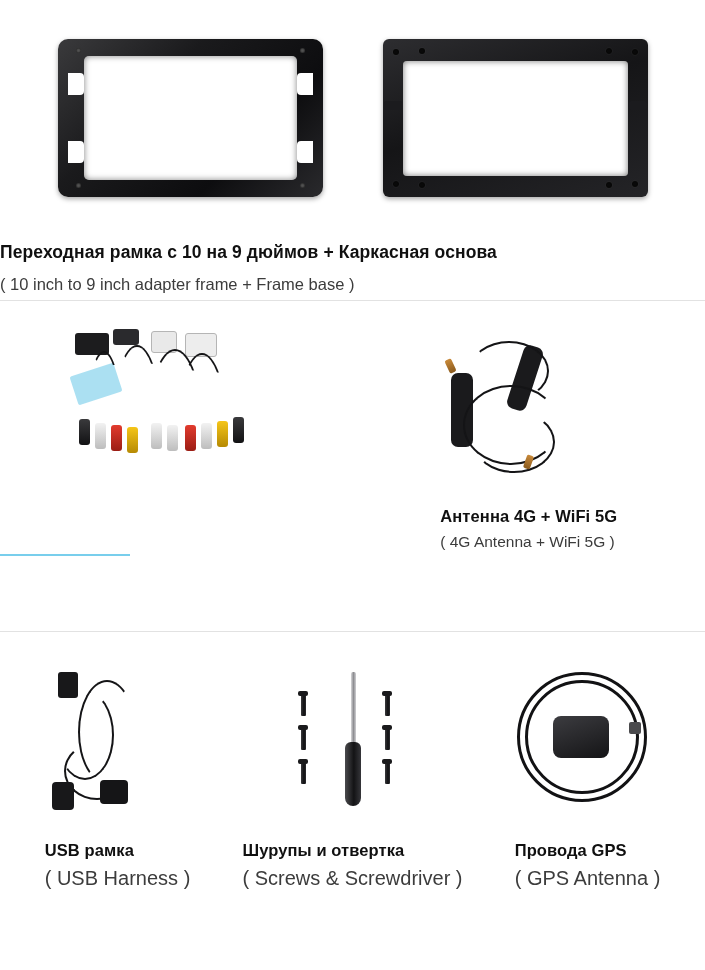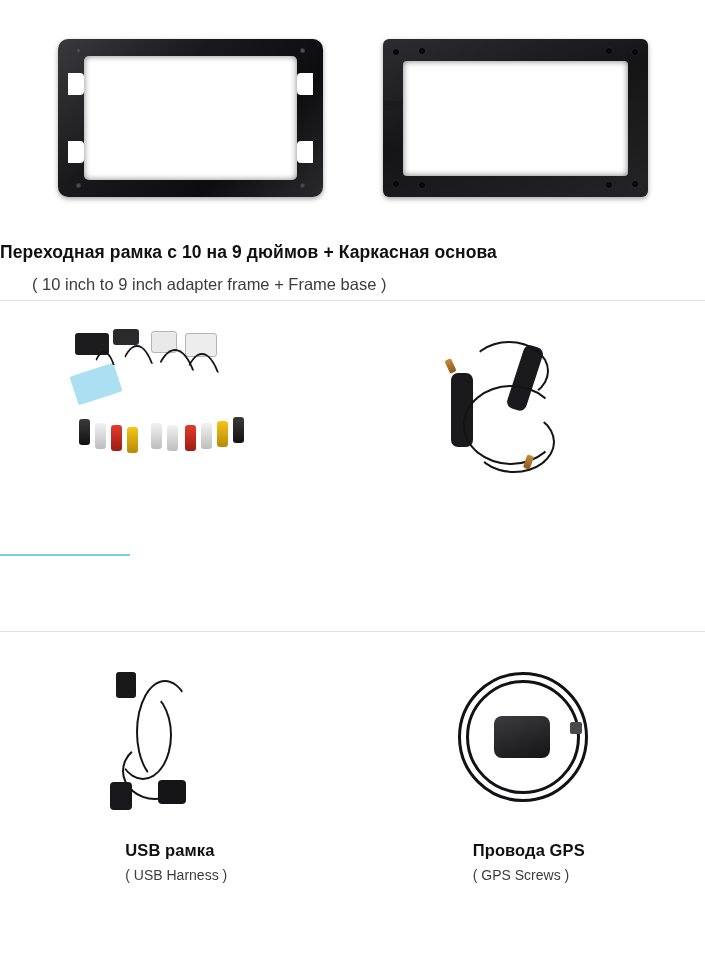--- a/index.html
+++ b/index.html
@@ -113,21 +113,21 @@
     font-weight: bold;
     color: #101010;
     letter-spacing: 0.1px;
   }
   .caption .en {
     font-size: 16.5px;
     color: #3c3c3c;
     margin-top: 8px;
   }
   .section-frames .caption { margin-top: 34px; }
-  .section-frames .caption .en { margin-top: 12px; margin-left: 32px; }
+  .section-frames .caption .en { margin-top: 12px; }
 
   
   .sep {
     width: 100%;
     height: 1px;
     background: #e2e2e2;
   }
   .blue-accent {
     position: absolute;
     height: 2px;
@@ -211,21 +211,21 @@
 
   
   .section-three {
     width: 100%;
     flex: 1;
     display: flex;
     position: relative;
   }
   .section-three .cell .art { height: 185px; margin-top: 24px; }
   .section-three .cell .caption .ru { font-size: 16.5px; }
-  .section-three .cell .caption .en { font-size: 14px; }
+  .section-three .cell .caption .en { font-size: 20px; }
 
   
   .usb { position: relative; width: 160px; height: 170px; }
   .usb-plug {
     position: absolute;
     background: #18181a;
     border-radius: 3px;
   }
   .usb-loop {
     position: absolute;
@@ -362,20 +362,24 @@
         <div class="antenna">
           <div class="ant-pad" style="left:22px;top:46px;width:22px;height:74px;"></div>
           <div class="ant-pad" style="left:86px;top:18px;width:20px;height:66px;transform:rotate(18deg);"></div>
           <div class="ant-cable" style="left:40px;top:14px;width:76px;height:56px;"></div>
           <div class="ant-cable" style="left:34px;top:58px;width:92px;height:76px;border-color:#141416 transparent #141416 #141416;"></div>
           <div class="ant-cable" style="left:44px;top:84px;width:78px;height:58px;border-color:transparent #141416 #141416 transparent;"></div>
           <div class="ant-tip" style="left:18px;top:32px;transform:rotate(-25deg);"></div>
           <div class="ant-tip" style="left:96px;top:128px;transform:rotate(20deg);"></div>
         </div>
       </div>
+      <div class="caption">
+        <div class="ru">Антенна 4G + WiFi 5G</div>
+        <div class="en">( 4G Antenna + WiFi 5G )</div>
+      </div>
     </div>
   </div>
 
   <div class="sep"></div>
 
   <div class="section-three">
 
     <div class="cell">
       <div class="art">
         <div class="usb">
@@ -386,30 +390,48 @@
           <div class="usb-plug" style="left:14px;top:118px;width:22px;height:28px;border-radius:4px;"></div>
           <div class="usb-plug" style="left:62px;top:116px;width:28px;height:24px;background:#151517;border-radius:4px;"></div>
         </div>
       </div>
       <div class="caption">
         <div class="ru">USB рамка</div>
         <div class="en">( USB Harness )</div>
       </div>
     </div>
 
+    <div class="cell">
+      <div class="art">
+        <div class="tools">
+          <div class="screwdriver-shaft" style="left:78px;top:8px;"></div>
+          <div class="screwdriver-handle" style="left:72px;top:78px;"></div>
+          <div class="screw-item" style="left:28px;top:30px;"></div>
+          <div class="screw-item" style="left:112px;top:30px;"></div>
+          <div class="screw-item" style="left:28px;top:64px;"></div>
+          <div class="screw-item" style="left:112px;top:64px;"></div>
+          <div class="screw-item" style="left:28px;top:98px;"></div>
+          <div class="screw-item" style="left:112px;top:98px;"></div>
+        </div>
+      </div>
+      <div class="caption">
+        <div class="ru">Шурупы и отвертка</div>
+        <div class="en">( Screws &amp; Screwdriver )</div>
+      </div>
+    </div>
 
     <div class="cell">
       <div class="art">
         <div class="gps">
           <div class="gps-coil" style="left:14px;top:8px;width:124px;height:124px;"></div>
           <div class="gps-coil" style="left:22px;top:16px;width:108px;height:108px;"></div>
           <div class="gps-body" style="left:50px;top:52px;"></div>
           <div class="gps-conn" style="left:126px;top:58px;"></div>
         </div>
       </div>
       <div class="caption">
         <div class="ru">Провода GPS</div>
-        <div class="en">( GPS Screws )</div>
+        <div class="en">( GPS Antenna )</div>
       </div>
     </div>
 
   </div>
 </div>
 
 </body></html>

